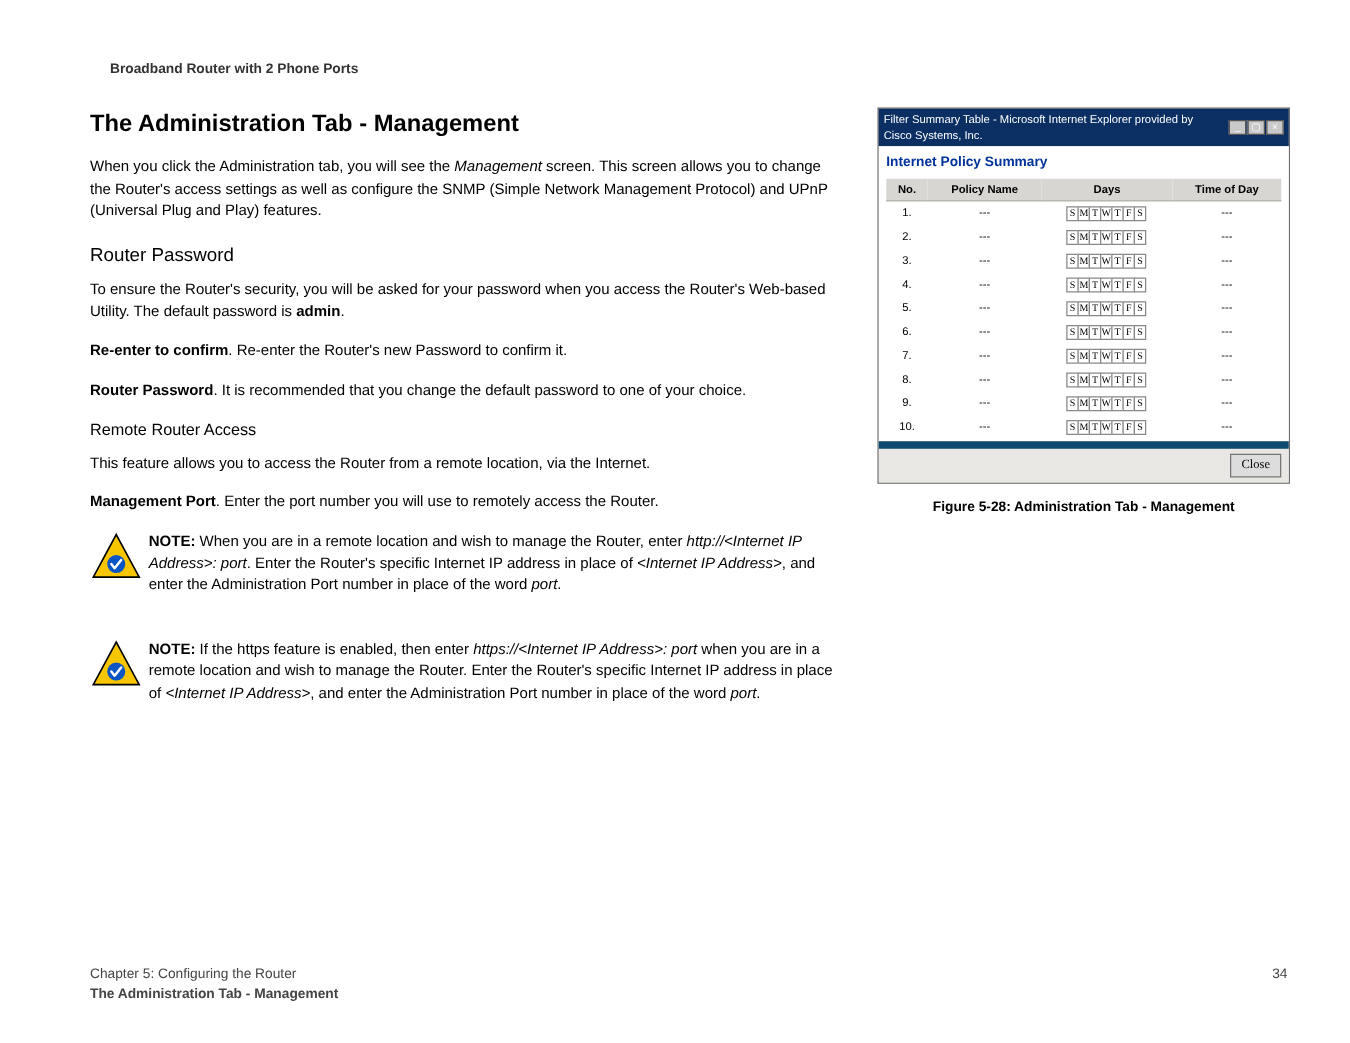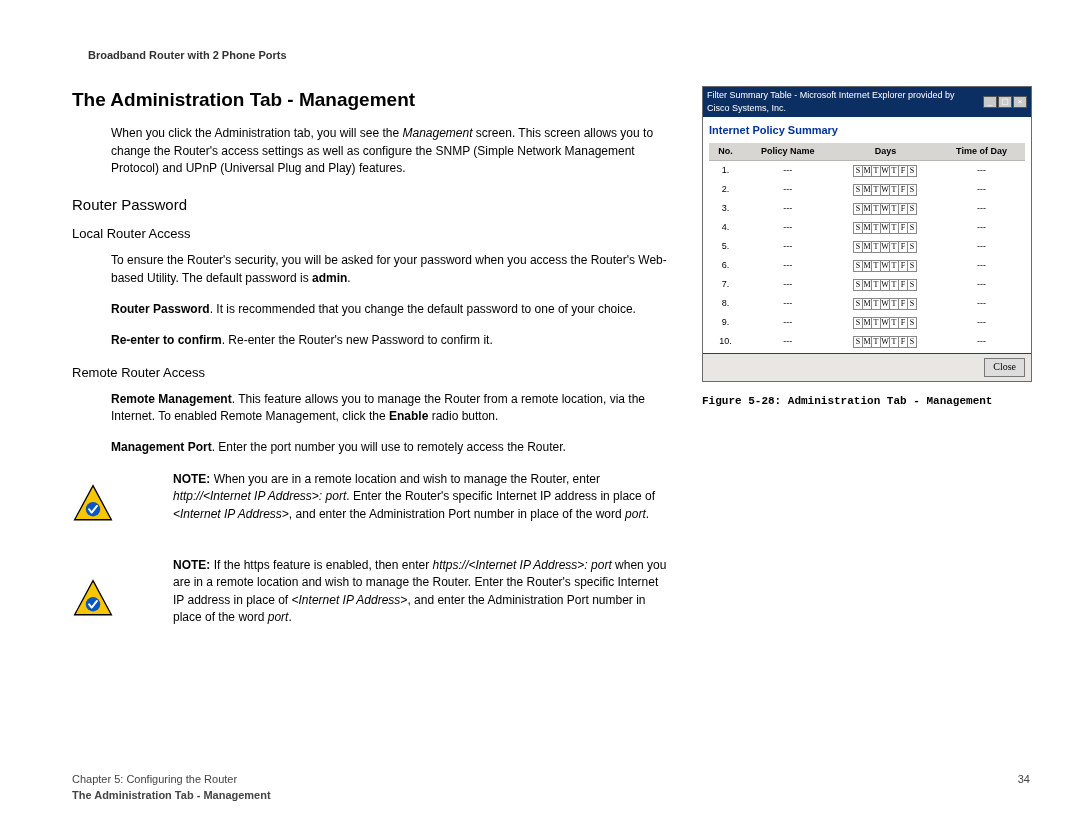--- a/index.html
+++ b/index.html
@@ -32,38 +32,37 @@
     flex: 0 0 330px;
     margin-left: auto;
   }
   h1.page-title {
     font-size: 19px;
     font-weight: bold;
     margin-bottom: 12px;
   }
   .para {
     margin-bottom: 14px;
-    margin-left: 39px;
   }
   h2.sub {
     font-size: 15px;
     font-weight: normal;
     margin: 16px 0 8px 0;
   }
   h3.subsub {
     font-size: 13px;
     font-weight: normal;
     margin: 10px 0 8px 0;
   }
   .para b { font-weight: bold; }
   .para i { font-style: italic; }
   .note-block {
     display: flex;
-    align-items: center;
-    gap: 20px;
+    align-items: flex-start;
+    gap: 5px;
     margin: 10px 0 20px 0;
   }
   .note-icon {
     width: 42px; height: 42px;
     flex: none;
   }
   .note-icon svg { width: 42px; height: 42px; }
   .note-text { flex: 1; }
 
   
@@ -129,35 +128,35 @@
     font-size: 8px;
     line-height: 10px;
     text-align: center;
     margin-left: -1px;
     font-family: "Times New Roman", serif;
   }
   .fw-footer {
     text-align: right;
     padding: 4px 6px;
     background: #e9e7e4;
-    border-top: 1px solid #0c4a6e;
+    border-top: 6px solid #0c4a6e;
   }
   .close-btn-f {
     display: inline-block;
     padding: 1px 8px;
     border: 1px solid #777;
     background: #ddd;
     font-size: 10px;
     font-family:"Times New Roman", serif;
   }
   .figure-caption {
     font-size: 11px;
     font-weight: bold;
+    text-align: center;
     margin-top: 12px;
-    font-family: Liberation Mono, monospace;
   }
   .footer {
     position: absolute;
     left: 72px;
     right: 50px;
     bottom: 30px;
     font-size: 11px;
     color: #444;
   }
   .footer .chap { font-weight: normal; }
@@ -176,40 +175,37 @@
 
 <div class="main-layout">
   <div class="text-col">
     <h1 class="page-title">The Administration Tab - Management</h1>
 
     <p class="para">
       <span>When you click the Administration tab, you will see the </span><i>Management</i><span> screen. This screen allows you to change the Router's access settings as well as configure the SNMP (Simple Network Management Protocol) and UPnP (Universal Plug and Play) features.</span>
     </p>
 
     <h2 class="sub">Router Password</h2>
-    <h3 class="subsub">Local Router Access</h3>
 
     <p class="para">
       <span>To ensure the Router's security, you will be asked for your password when you access the Router's Web-based Utility. The default password is </span><b>admin</b><span>.</span>
     </p>
 
     <p class="para">
+      <b>Re-enter to confirm</b><span>. Re-enter the Router's new Password to confirm it.</span>
+    </p>
+
+    <p class="para">
       <b>Router Password</b><span>. It is recommended that you change the default password to one of your choice.</span>
     </p>
 
-    <p class="para">
-      <b>Re-enter to confirm</b><span>. Re-enter the Router's new Password to confirm it.</span>
-    </p>
-
     <h3 class="subsub">Remote Router Access</h3>
 
-
-    <p class="para">
-      <b>Remote Management</b><span>. This feature allows you to manage the Router from a remote location, via the Internet. To enabled Remote Management, click the </span><b>Enable</b><span> radio button.</span>
-    </p>
+    <p class="para">This feature allows you to access the Router from a remote location, via the Internet.</p>
+
 
     <p class="para">
       <b>Management Port</b><span>. Enter the port number you will use to remotely access the Router.</span>
     </p>
 
     <div class="note-block">
       <div class="note-icon">
         <svg viewBox="0 0 64 64">
           <polygon points="32,4 60,56 4,56" fill="#f7c600" stroke="#000" stroke-width="2"></polygon>
           <circle cx="32" cy="40" r="11" fill="#0a55c4"></circle>

